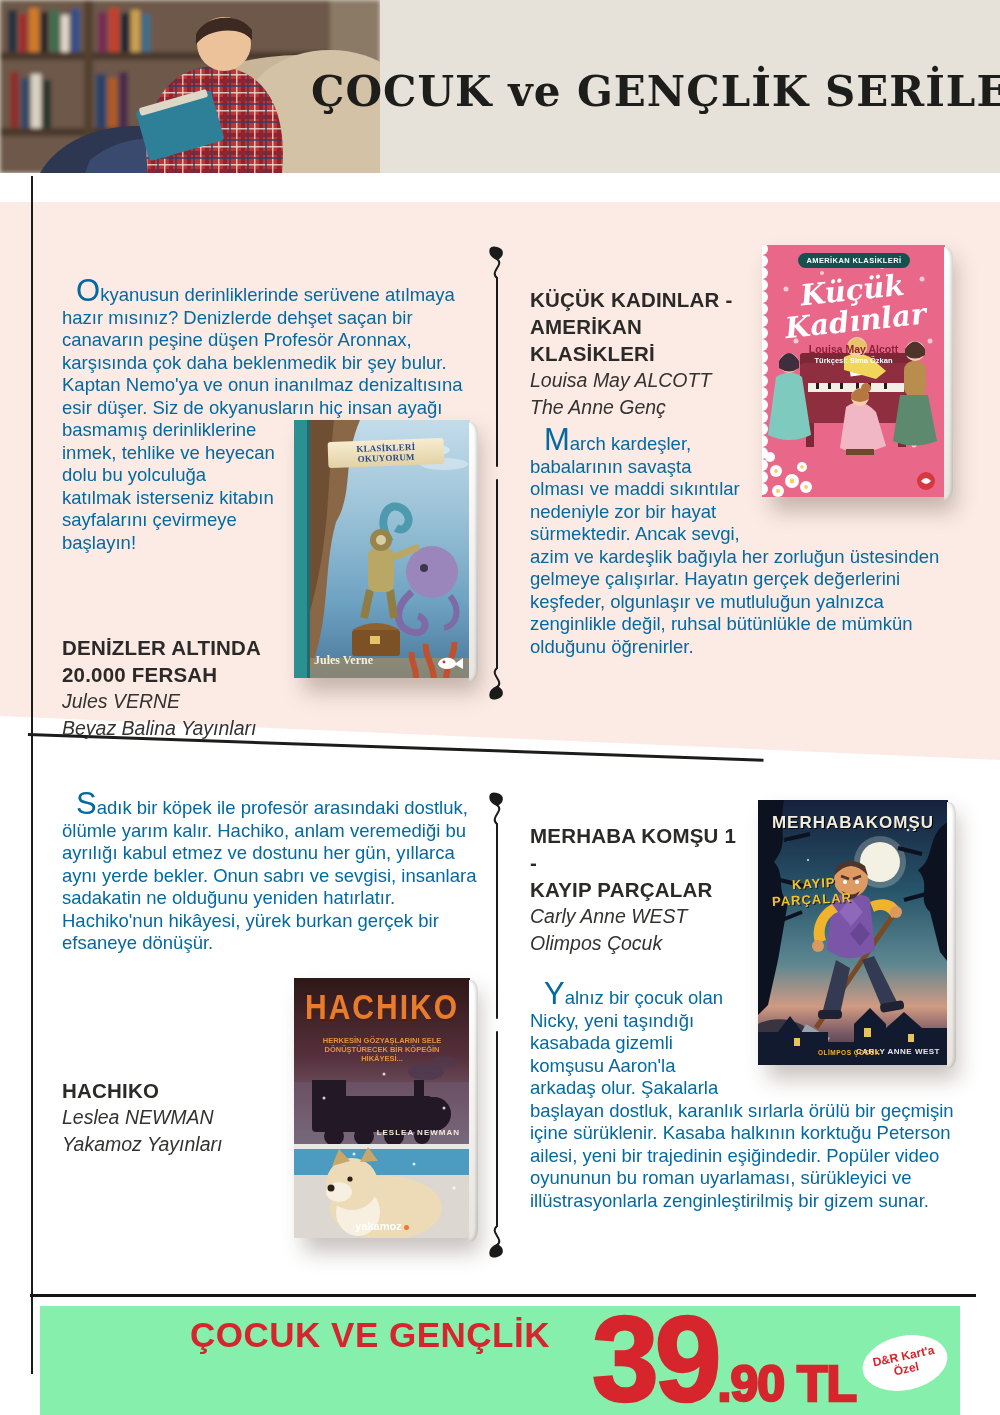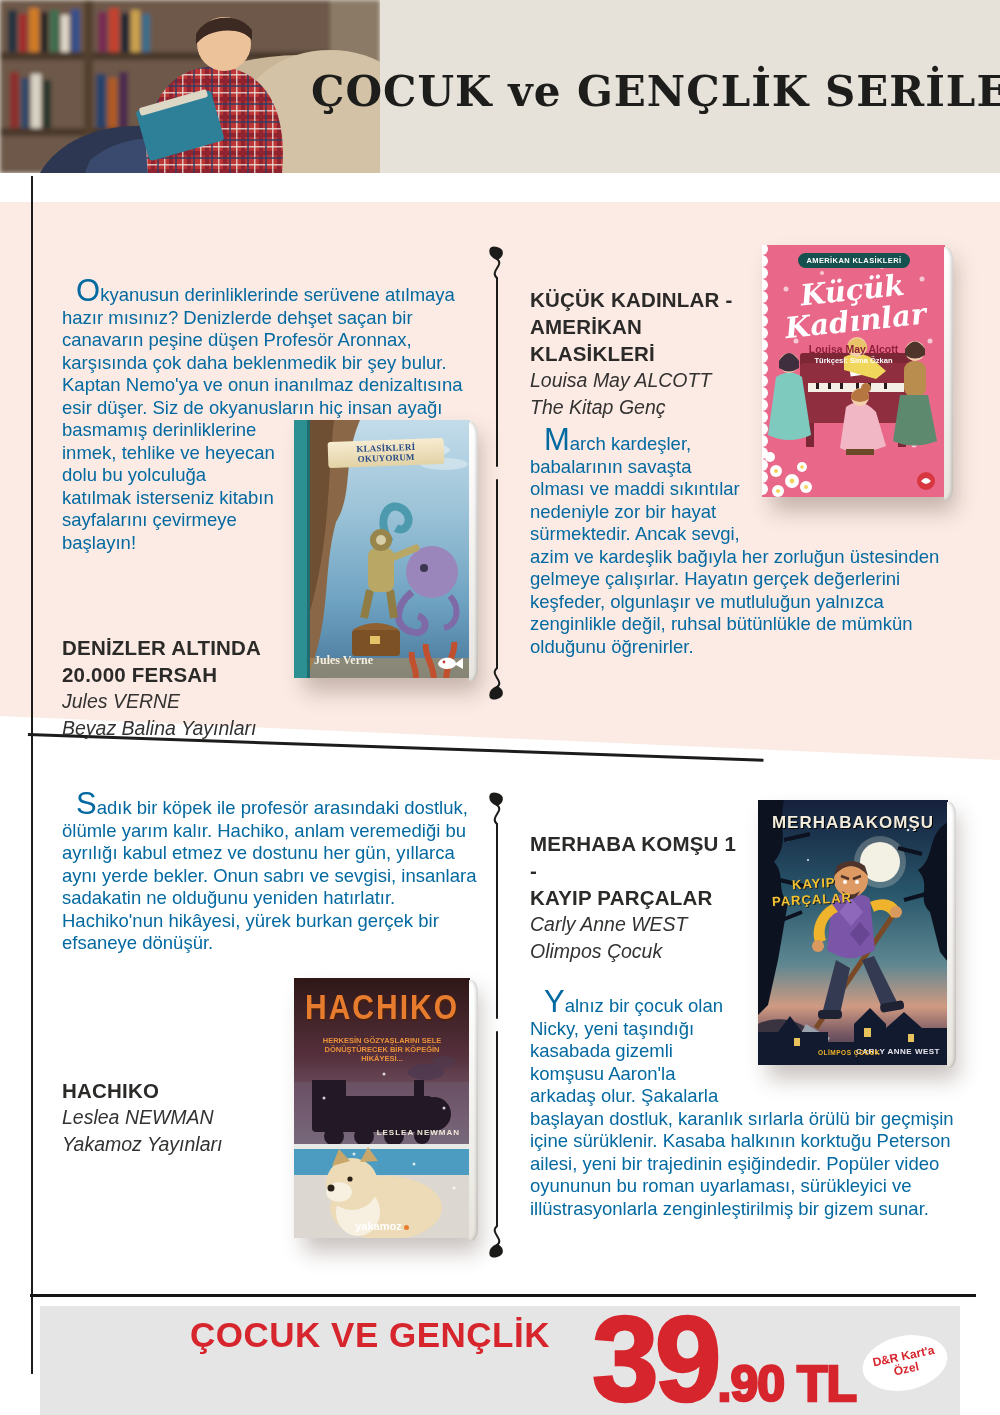--- a/index.html
+++ b/index.html
@@ -78,21 +78,21 @@
   .n-title{top:13px;left:0;right:0;text-align:center;font-weight:bold;font-size:17px;
       letter-spacing:1px;color:#f2ecdc;text-shadow:1px 1px 0 #000;}
   .n-sub1{top:76px;left:34px;font-weight:bold;font-size:13px;letter-spacing:1px;color:#f2c230;
       transform:rotate(-3deg);text-shadow:1px 1px 0 #222;}
   .n-sub2{top:92px;left:14px;font-weight:bold;font-size:13px;letter-spacing:1px;color:#f2c230;
       transform:rotate(-3deg);text-shadow:1px 1px 0 #222;}
   .n-author{bottom:9px;right:8px;font-size:8px;font-weight:bold;letter-spacing:.5px;color:#e9e6ef;}
   .n-logo{bottom:9px;left:60px;font-size:6.5px;font-weight:bold;color:#f0b429;letter-spacing:.5px;}
 
   
-  .banner{position:absolute;left:40px;top:1306px;width:920px;height:109px;background:#e5e5e5;}
+  .banner{position:absolute;left:40px;top:1306px;width:920px;height:109px;background:#86efac;}
   .banner-text{position:absolute;left:90px;top:9px;width:480px;text-align:center;color:#d6252c;
       font-weight:bold;}
   .banner-l1{font-size:35px;line-height:40px;letter-spacing:.5px;}
   .banner-l2{font-size:36px;line-height:40px;}
   .price{position:absolute;left:552px;bottom:2px;color:#d6252c;font-weight:bold;white-space:nowrap;
       -webkit-text-stroke:2.5px #d6252c;}
   .p-main{font-size:120px;line-height:.85;letter-spacing:-4px;}
   .p-rest{font-size:50px;letter-spacing:-1px;}
   .badge{position:absolute;right:12px;top:30px;width:86px;height:54px;background:#ffffff;
       border-radius:50%;transform:rotate(-12deg);display:flex;flex-direction:column;align-items:center;
@@ -330,21 +330,21 @@
       </svg>
       <p class="ov a-ribbon">AMERİKAN KLASİKLERİ</p>
       <p class="ov a-title">Küçük Kadınlar</p>
       <p class="ov a-author">Louisa May Alcott</p>
       <p class="ov a-transl">Türkçesi: Sima Özkan</p>
     </div>
     <div class="bookinfo" style="margin-top:43px">
       <div class="bi-title">KÜÇÜK KADINLAR -</div>
       <div class="bi-title">AMERİKAN KLASİKLERİ</div>
       <div class="bi-author">Louisa May ALCOTT</div>
-      <div class="bi-pub">The Kitap Genç</div>
+      <div class="bi-pub">The Anne Genç</div>
     </div>
     <p class="desc" style="margin-top:10px">March kardeşler, babalarının savaşta olması ve maddi sıkıntılar nedeniyle zor bir hayat sürmektedir. Ancak sevgi, azim ve kardeşlik bağıyla her zorluğun üstesinden gelmeye çalışırlar. Hayatın gerçek değerlerini keşfeder, olgunlaşır ve mutluluğun yalnızca zenginlikle değil, ruhsal bütünlükle de mümkün olduğunu öğrenirler.</p>
   </div>
 
   <div class="col col-hachiko">
     <div class="push" style="height:183px"></div>
     <div class="book hach-c">
       <svg width="176" height="260" viewBox="0 0 176 260">
         <defs>
           <linearGradient id="hg" x1="0" y1="0" x2="0" y2="1">
@@ -454,21 +454,21 @@
         <rect x="36" y="238" width="6" height="8" fill="#e8c25a"></rect>
         <rect x="106" y="228" width="7" height="9" fill="#e8c25a"></rect>
         <rect x="150" y="234" width="6" height="8" fill="#e8c25a"></rect>
       </svg>
       <p class="ov n-title">MERHABAKOMŞU</p>
       <p class="ov n-sub1">KAYIP</p>
       <p class="ov n-sub2">PARÇALAR</p>
       <p class="ov n-author">CARLY ANNE WEST</p>
       <p class="ov n-logo">OLİMPOS ÇOCUK</p>
     </div>
-    <div class="bookinfo" style="margin-top:32px">
+    <div class="bookinfo" style="margin-top:24px">
       <div class="bi-title">MERHABA KOMŞU 1 -</div>
       <div class="bi-title">KAYIP PARÇALAR</div>
       <div class="bi-author">Carly Anne WEST</div>
       <div class="bi-pub">Olimpos Çocuk</div>
     </div>
     <p class="desc" style="margin-top:28px">Yalnız bir çocuk olan Nicky, yeni taşındığı kasabada gizemli komşusu Aaron'la arkadaş olur. Şakalarla başlayan dostluk, karanlık sırlarla örülü bir geçmişin içine sürüklenir. Kasaba halkının korktuğu Peterson ailesi, yeni bir trajedinin eşiğindedir. Popüler video oyununun bu roman uyarlaması, sürükleyici ve illüstrasyonlarla zenginleştirilmiş bir gizem sunar.</p>
   </div>
 
   <div class="banner">
     <div class="banner-text">

